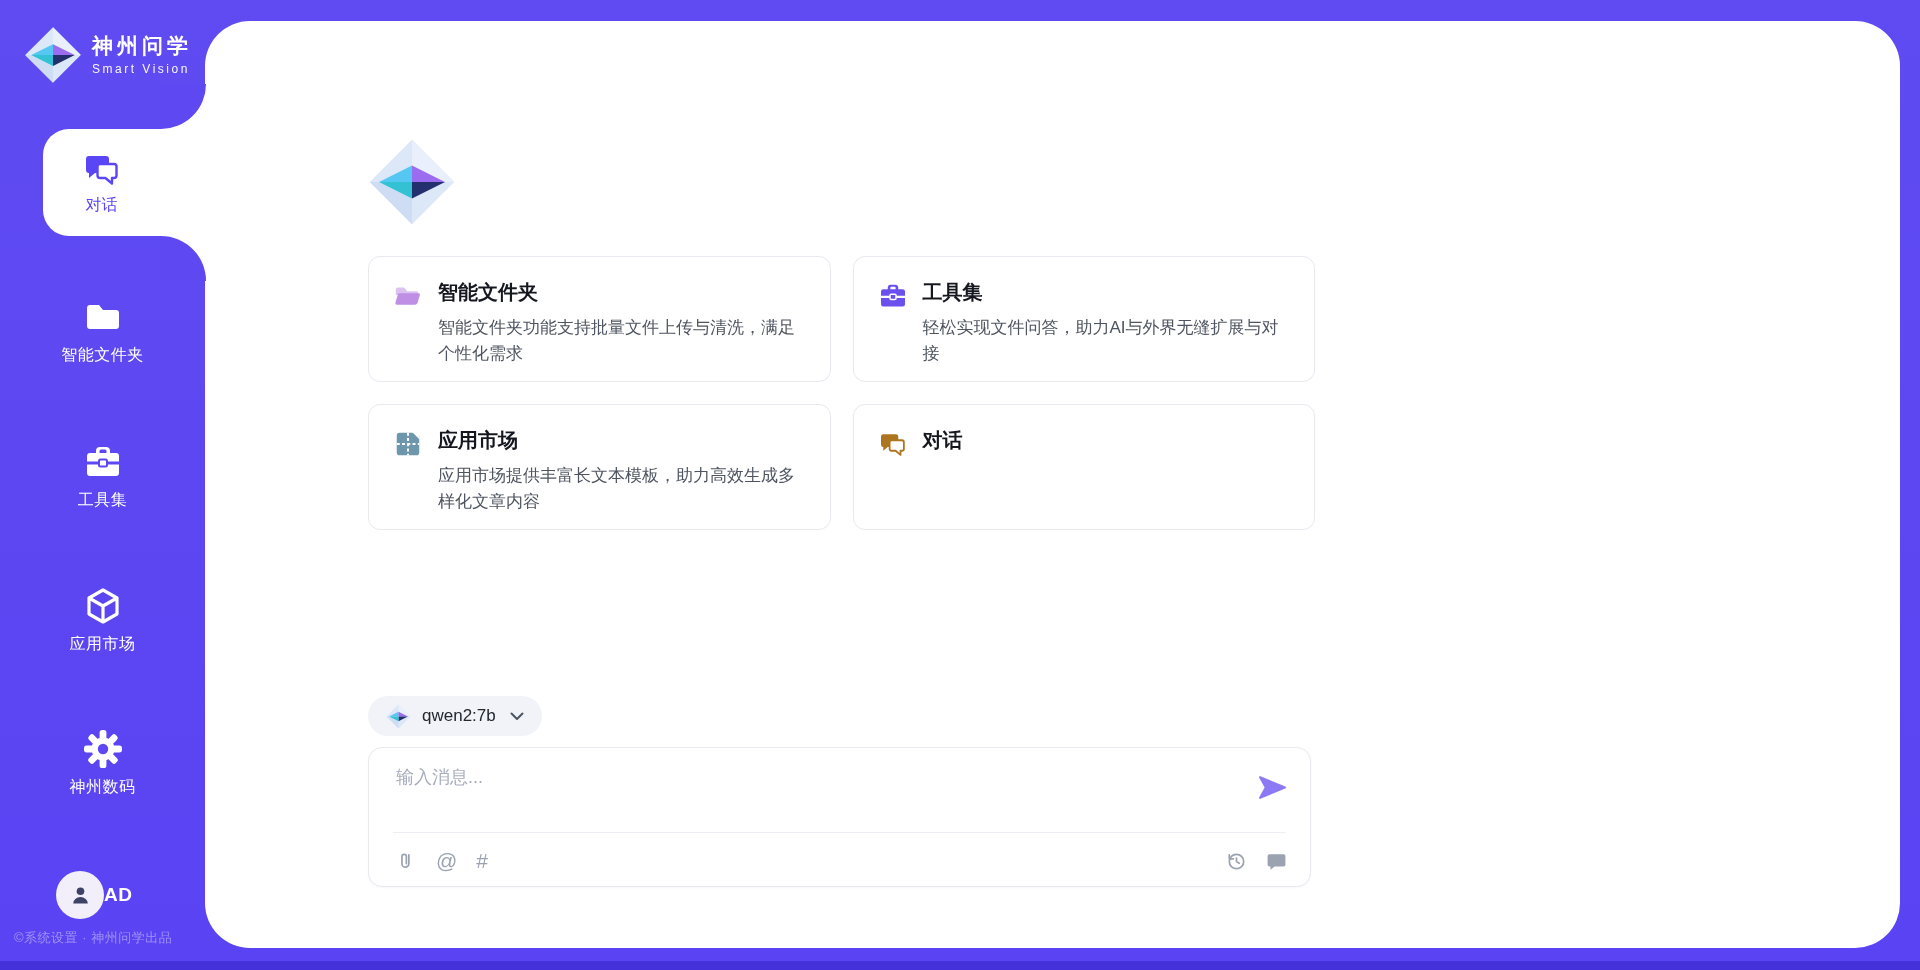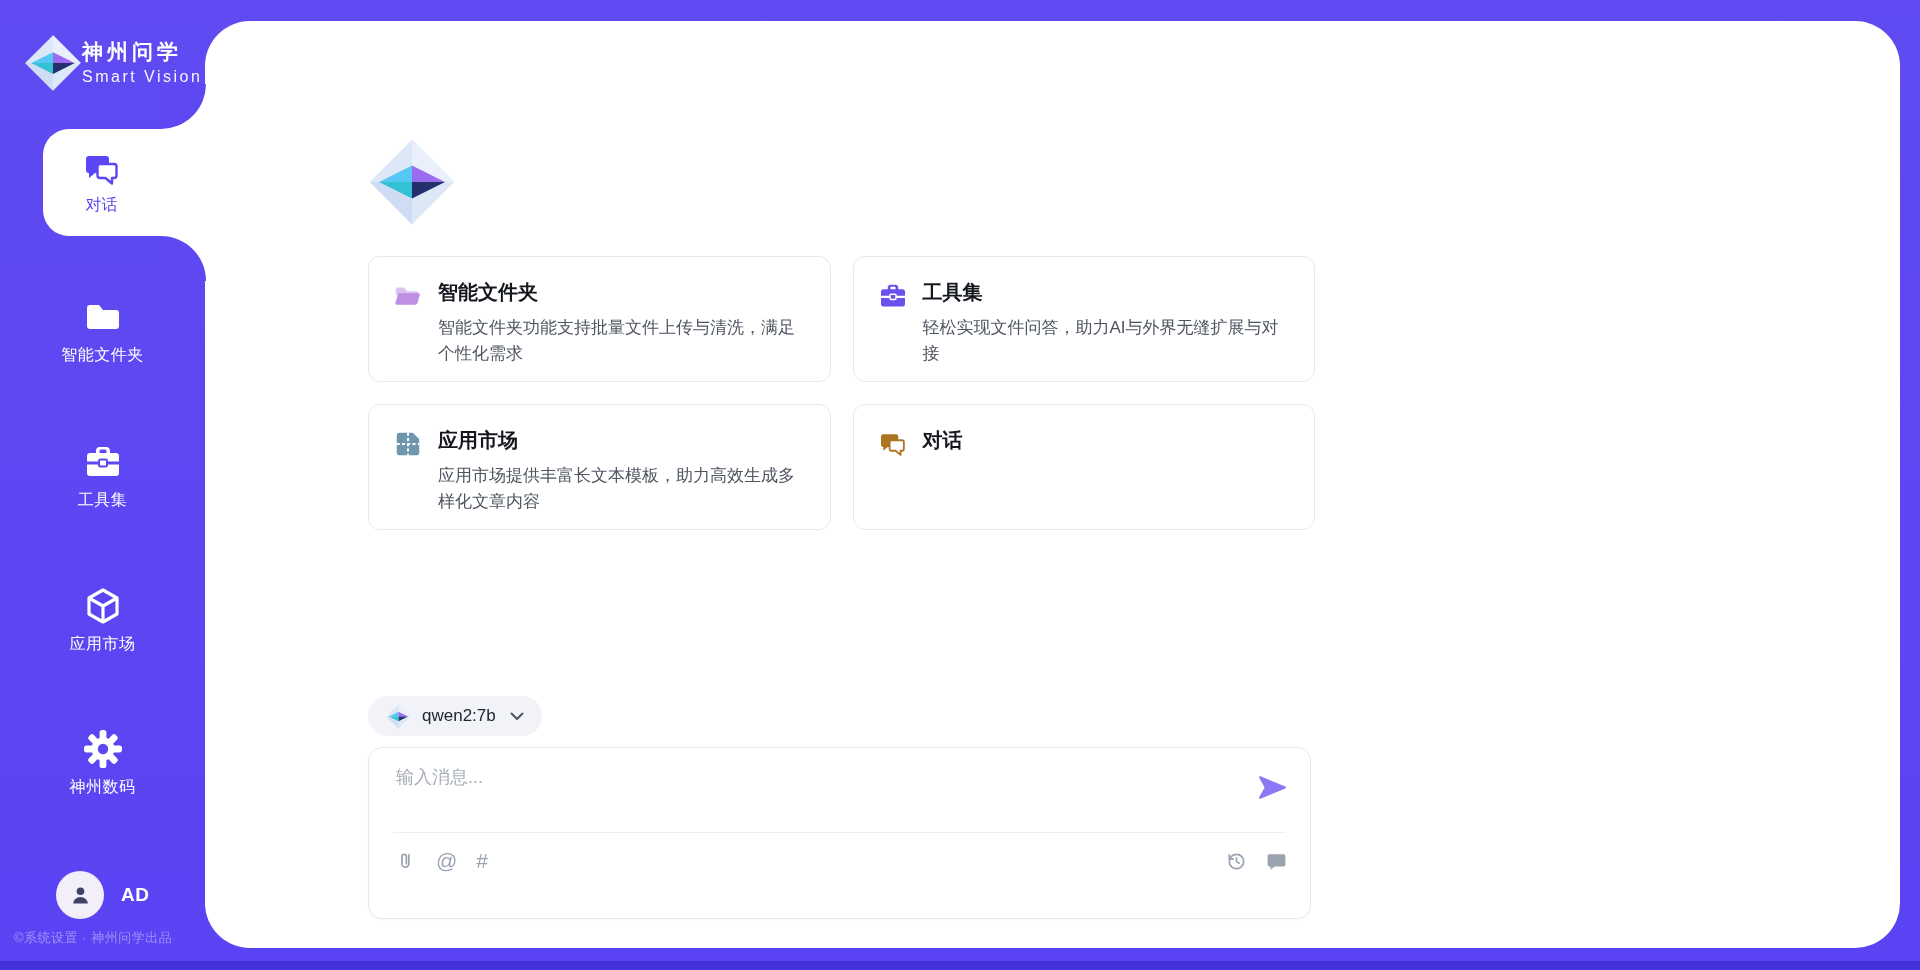--- a/index.html
+++ b/index.html
@@ -13,38 +13,38 @@
   .bottom-strip{position:absolute;left:0;bottom:0;width:100%;height:9px;background:#4431D9}
   .panel{position:absolute;left:205px;top:21px;width:1695px;height:927px;background:#fff;border-radius:45px}
   .fillet{position:absolute;left:160px;width:46px;height:45px;background:#fff;overflow:hidden}
   .fillet-top{top:84px}
   .fillet-bottom{top:236px}
   .fillet::after{content:"";position:absolute;inset:0;background:#5D48F2}
   .fillet-top::after{border-bottom-right-radius:46px}
   .fillet-bottom::after{border-top-right-radius:46px}
 
   
-  .logo{position:absolute;left:24px;top:34px;display:flex;align-items:center;color:#fff}
+  .logo{position:absolute;left:24px;top:26px;display:flex;align-items:center;gap:10px;color:#fff}
   .logo-diamond{width:58px;height:58px}
   .logo-title{font-size:21px;font-weight:700;letter-spacing:4px;line-height:1.15}
-  .logo-subtitle{font-size:16px;letter-spacing:2.5px;margin-top:4px;opacity:.95}
+  .logo-subtitle{font-size:12px;letter-spacing:2.5px;margin-top:4px;opacity:.95}
 
   .active-tab{position:absolute;left:43px;top:129px;width:171px;height:107px;background:#fff;
     border-radius:26px 0 0 26px;display:flex;flex-direction:column;align-items:center;justify-content:center;
     gap:6px;padding-right:54px;box-sizing:border-box;color:#5B46F5;cursor:pointer}
   .active-tab svg{width:40px;height:40px}
   .tab-label{font-size:16px;color:#5B46F5}
 
   .nav-item{position:absolute;left:0;width:205px;display:flex;flex-direction:column;align-items:center;
     gap:8px;color:#fff;cursor:pointer}
   .nav-item svg{width:40px;height:40px}
   .nav-label{font-size:16px;letter-spacing:.5px}
   .nav-1{top:297px}.nav-2{top:442px}.nav-3{top:586px}.nav-4{top:729px}
 
-  .user{position:absolute;left:56px;top:871px;display:flex;align-items:center;gap:17px;cursor:pointer}
+  .user{position:absolute;left:56px;top:871px;display:flex;align-items:center;cursor:pointer}
   .avatar{width:48px;height:48px;border-radius:50%;background:#F3EFFA;display:flex;align-items:center;justify-content:center;color:#3E4366}
   .avatar svg{width:27px;height:27px}
   .user-name{color:#fff;font-size:19px;font-weight:600;letter-spacing:.5px}
   .sidebar-footer{position:absolute;left:14px;top:929px;width:200px;color:rgba(255,255,255,.40);font-size:13px;letter-spacing:.5px}
 
   
   .hero{position:absolute;left:368px;top:138px;display:flex;align-items:center;gap:22px}
   .hero-diamond{width:88px;height:88px}
   .hero-title{font-size:30px;font-weight:700;color:#0E1116;letter-spacing:1px}
 
@@ -59,21 +59,21 @@
   .icon-market{color:#6E96AC}
   .icon-chatcard{color:#AD751F}
   .nav-toolbox{--slot:#5D48F2}
 
   .model-pill{position:absolute;left:368px;top:696px;height:40px;background:#F2F3F8;border:none;border-radius:20px;
     display:flex;align-items:center;gap:11px;padding:0 18px;cursor:pointer;font-family:inherit}
   .pill-diamond{width:25px;height:25px}
   .model-name{font-size:17px;color:#23272F}
   .pill-chevron{width:14px;height:9px;margin-left:3px}
 
-  .composer{position:absolute;left:368px;top:747px;width:943px;height:172px;background:#fff;
+  .composer{position:absolute;left:368px;top:747px;width:943px;height:140px;background:#fff;
     border:1px solid #E7E9EF;border-radius:14px;box-sizing:border-box;box-shadow:0 1px 2px rgba(20,20,60,.03)}
   .composer-input{position:absolute;left:25px;top:15px;width:820px;height:58px;border:none;outline:none;resize:none;
     font-size:18px;color:#333;font-family:inherit;background:transparent}
   .composer-input::placeholder{color:#A7ADBB}
   .send-btn{position:absolute;right:22px;top:25px;background:none;border:none;padding:0;cursor:pointer;line-height:0}
   .send-btn svg{width:31px;height:29px}
   .composer-divider{position:absolute;left:24px;right:24px;top:84px;height:1px;background:#EDEEF3}
   .composer-toolbar{position:absolute;left:25px;right:22px;top:96px;height:34px;display:flex;align-items:center;gap:19px;color:#9BA3B0}
   .tool-btn{background:none;border:none;padding:0;cursor:pointer;color:#9BA3B0;display:flex;align-items:center;line-height:0}
   .tool-btn svg{width:23px;height:23px}

